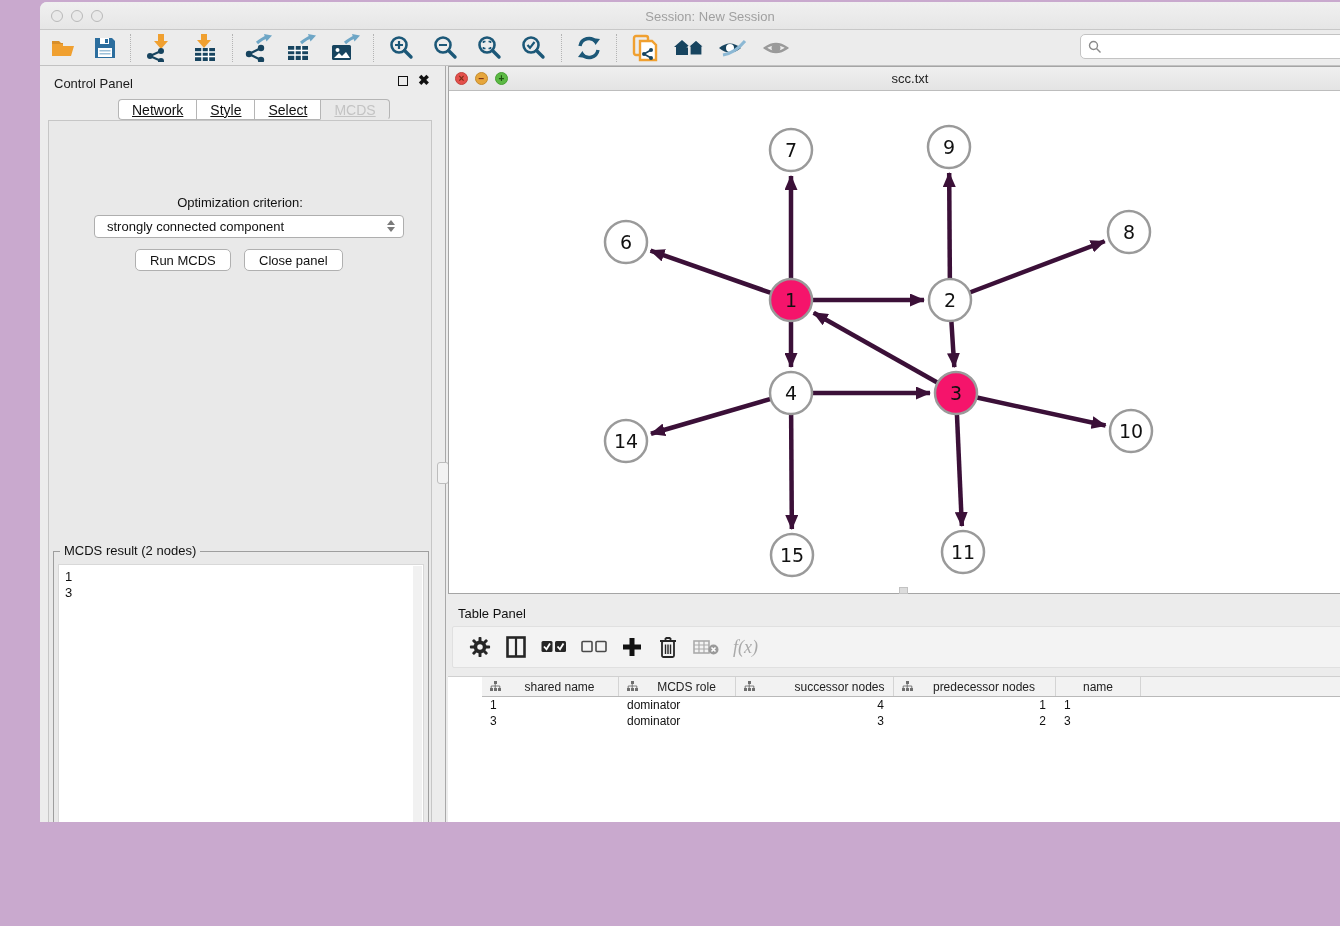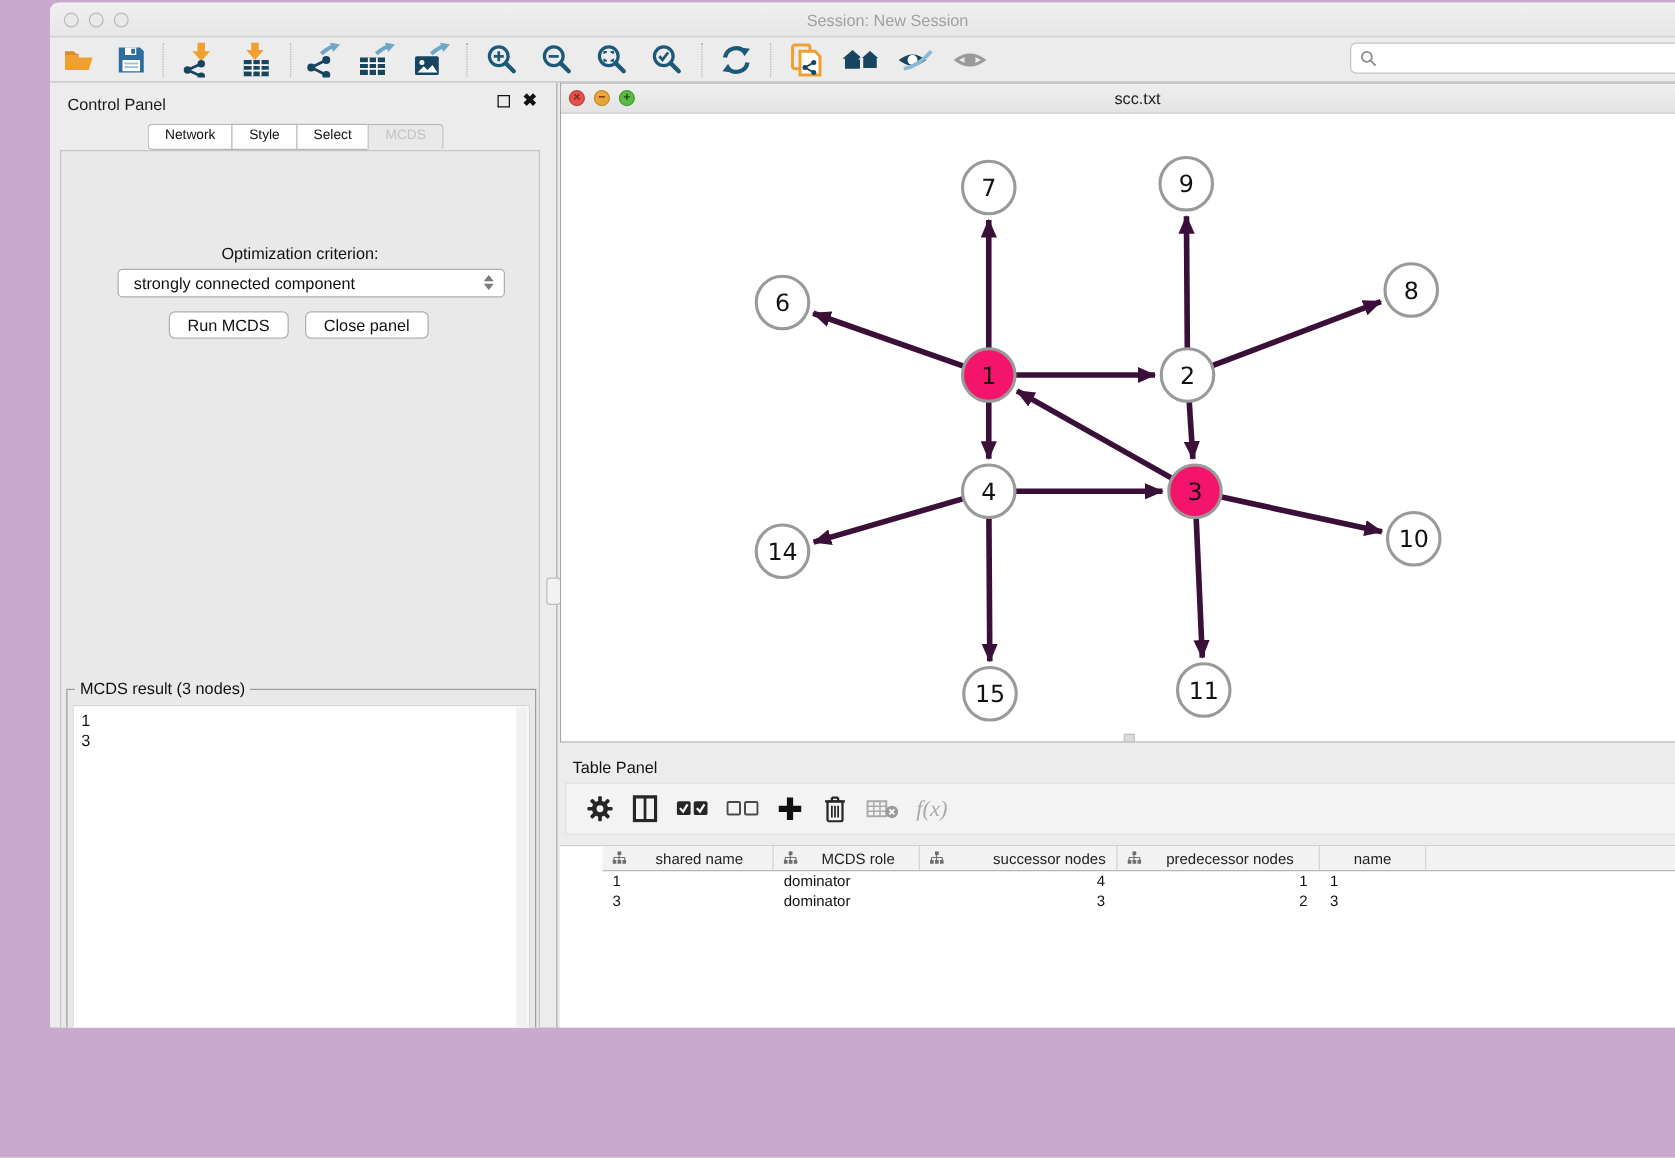--- a/index.html
+++ b/index.html
@@ -25,21 +25,21 @@
   .v-grip { position:absolute; left:397px; top:396px; width:12px; height:22px; background:#f2f2f2; border:1px solid #bdbdbd; border-radius:3px; }
 
   
   .control-panel { position:absolute; left:0; top:0; width:400px; height:826px; }
   .panel-head-text { position:absolute; left:14px; top:10px; font-size:13px; color:#1a1a1a; }
   .mini-float { width:10px; height:10px; border:1.5px solid #111; display:inline-block; }
   .mini-close { font-weight:bold; font-size:14px; color:#111; line-height:10px; }
   .cp-float { position:absolute; left:358px; top:10px; }
   .cp-close { position:absolute; left:378px; top:9px; }
   .seg-tabs { position:absolute; left:78px; top:33px; display:flex; }
-  .seg-tab { height:21px; padding:2px 13px 0; border:1px solid #b5b5b5; border-right:none; background:#fff; font-size:11px; color:#111; }
+  .seg-tab { height:21px; padding:2px 13px 0; border:1px solid #b5b5b5; border-right:none; background:#fff; font-size:14px; color:#111;text-decoration:underline; }
   .seg-tab:first-child { border-radius:4px 0 0 4px; }
   .seg-tab:last-child { border-right:1px solid #b5b5b5; border-radius:0 4px 4px 0; }
   .seg-tab.active { background:#e9e9e9; color:#c3c3c3; border-bottom-color:#e9e9e9; }
   .cp-box { position:absolute; left:8px; top:54px; width:384px; height:760px; background:#e9e9e9; border:1px solid #c6c6c6; }
   .opt-label { position:absolute; left:0; width:100%; top:74px; text-align:center; font-size:13px; }
   .dropdown { position:absolute; left:45px; top:94px; width:310px; height:23px; background:#fff; border:1px solid #aeaeae; border-radius:4px; display:flex; align-items:center; padding-left:12px; font-size:13px; }
   .stepper { position:absolute; right:8px; top:4px; display:flex; flex-direction:column; align-items:center; gap:2px; }
   .stepper i { width:0; height:0; border-left:4px solid transparent; border-right:4px solid transparent; display:block; }
   .stepper .up { border-bottom:5px solid #7a7a7a; }
   .stepper .dn { border-top:5px solid #7a7a7a; }
@@ -253,21 +253,21 @@
         <div class="dropdown">
           <span>strongly connected component</span>
           <span class="stepper">
               <i class="up"></i>
               <i class="dn"></i>
             </span>
         </div>
         <button class="mac-btn" style="left:86px; top:128px;">Run MCDS</button>
         <button class="mac-btn" style="left:195px; top:128px;">Close panel</button>
         <div class="fieldset">
-          <span class="fieldset-legend">MCDS result (3 nodes)</span>
+          <span class="fieldset-legend">MCDS result (2 nodes)</span>
           <div class="result-area">
             <pre id="result-pre">1
 3</pre>
             <div class="result-scroll"></div>
           </div>
         </div>
       </div>
     </div>
 
     <div class="v-split"></div>

